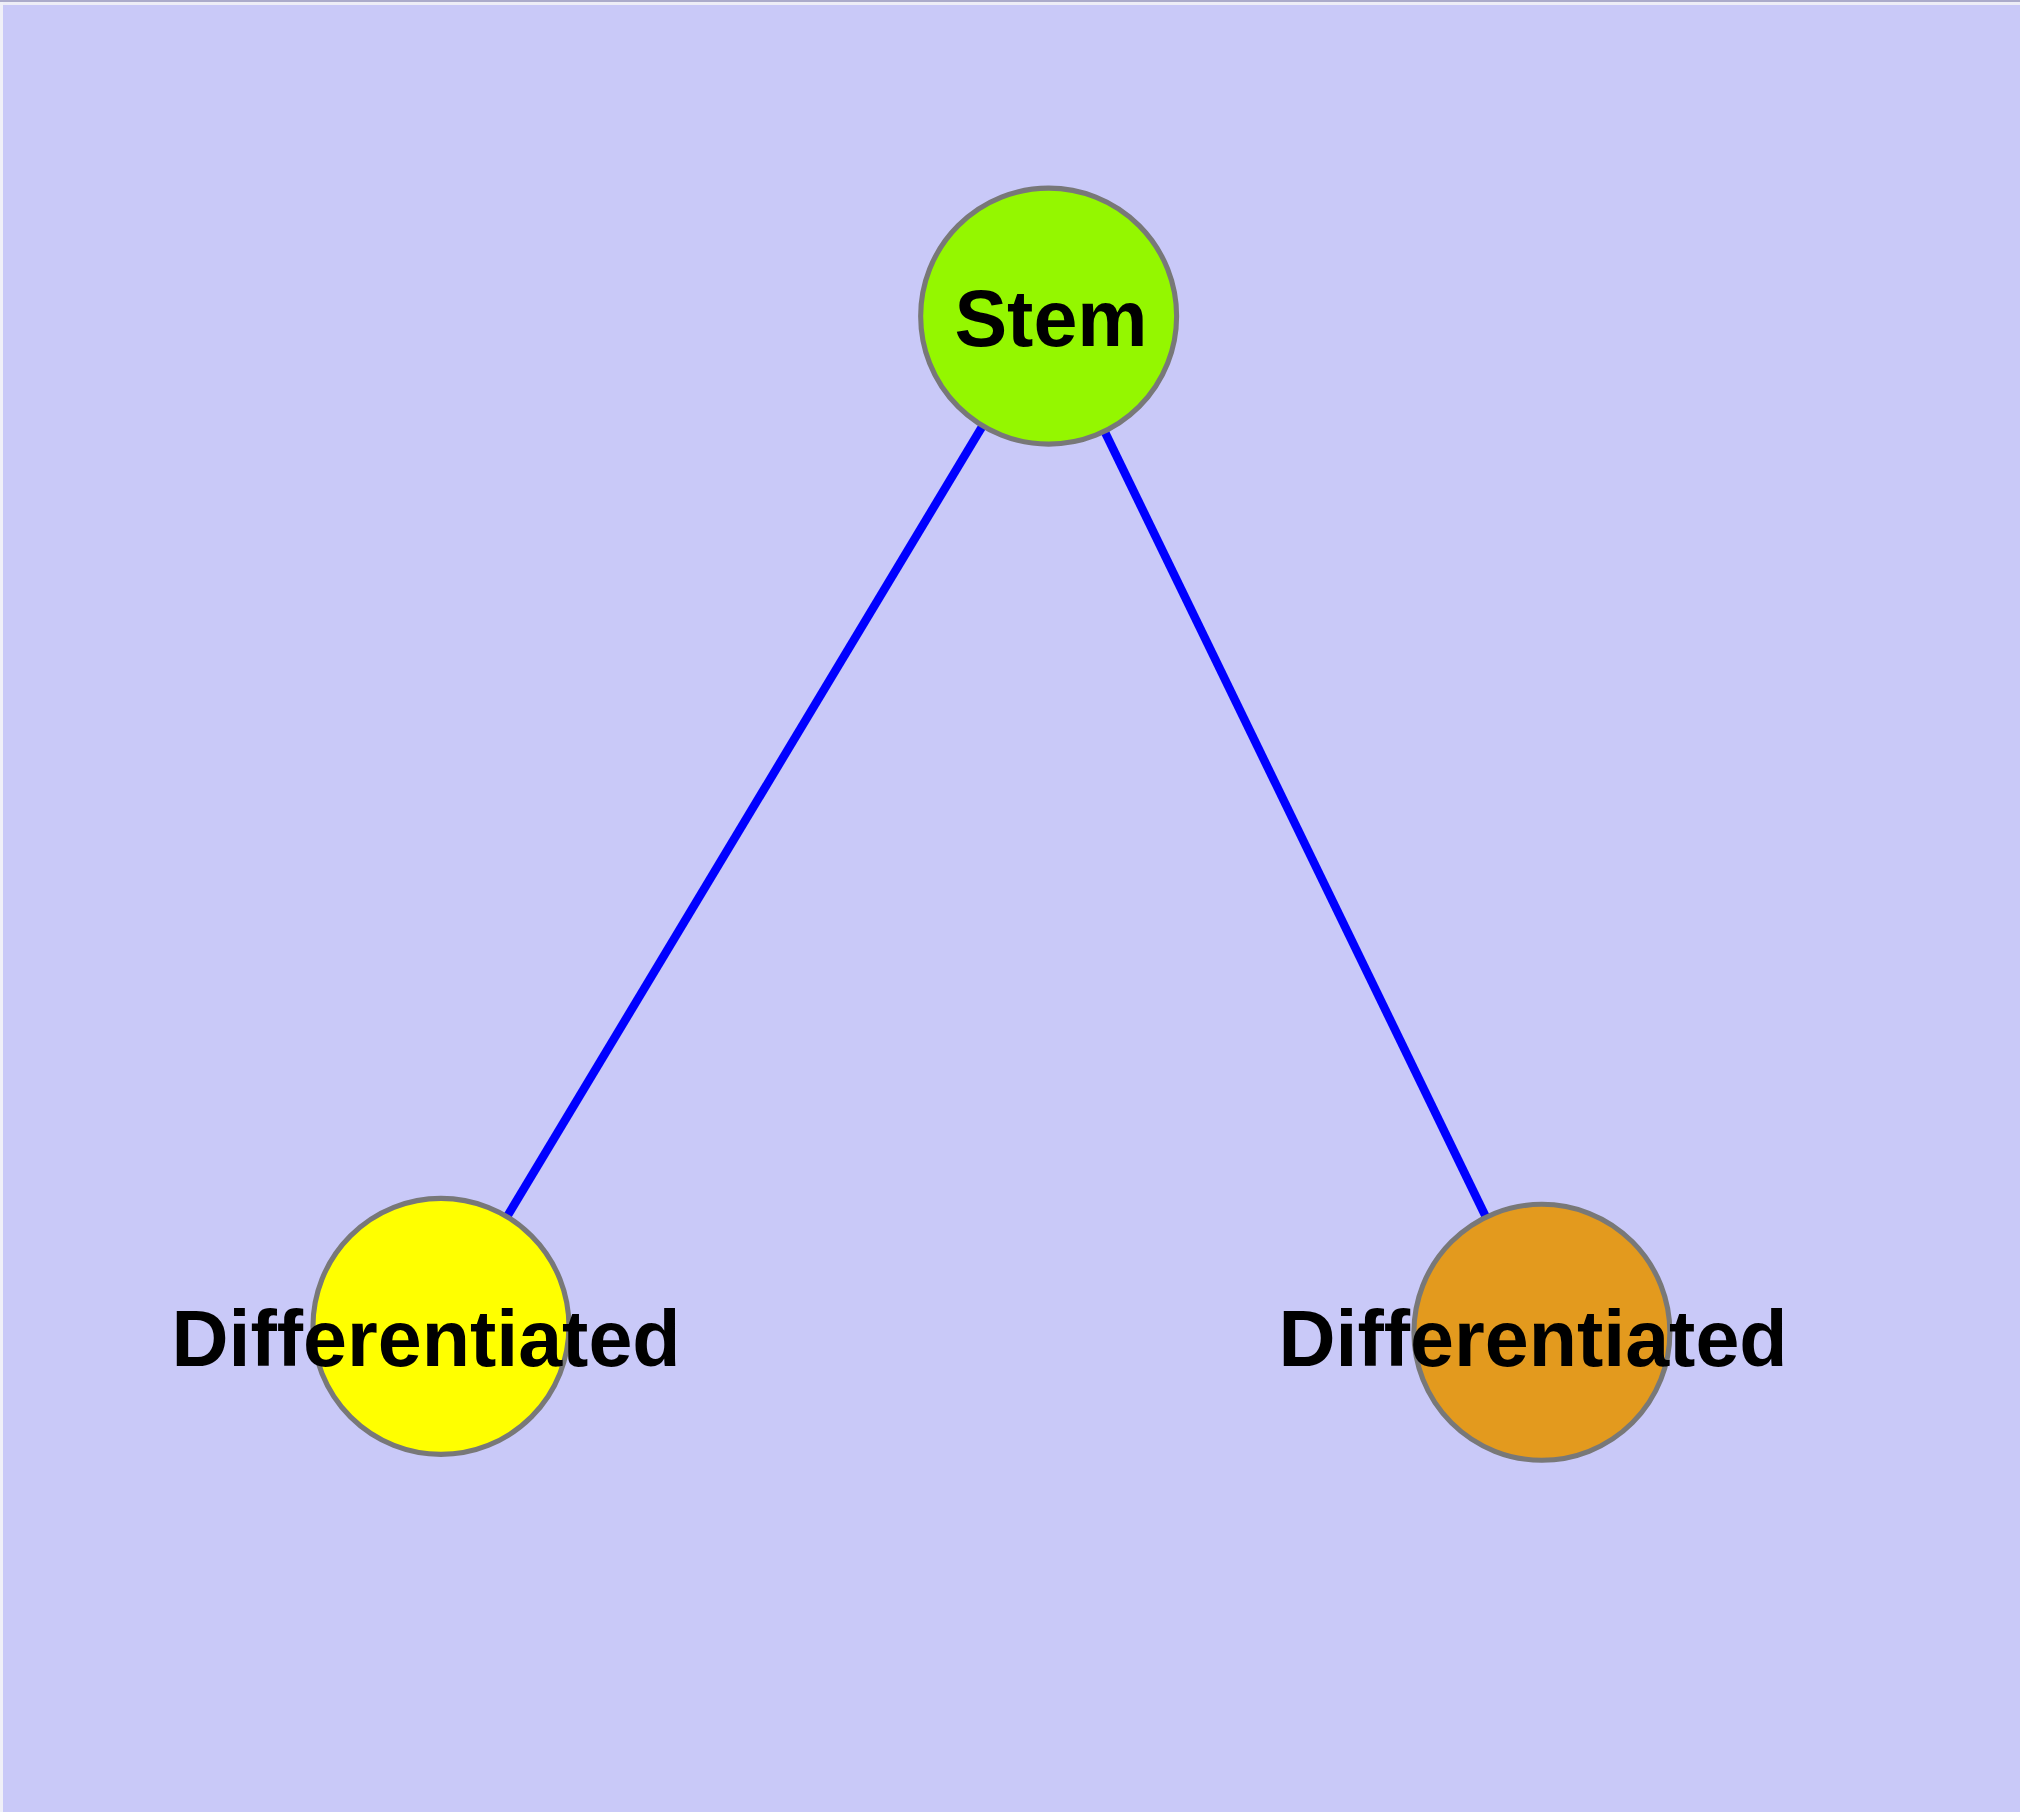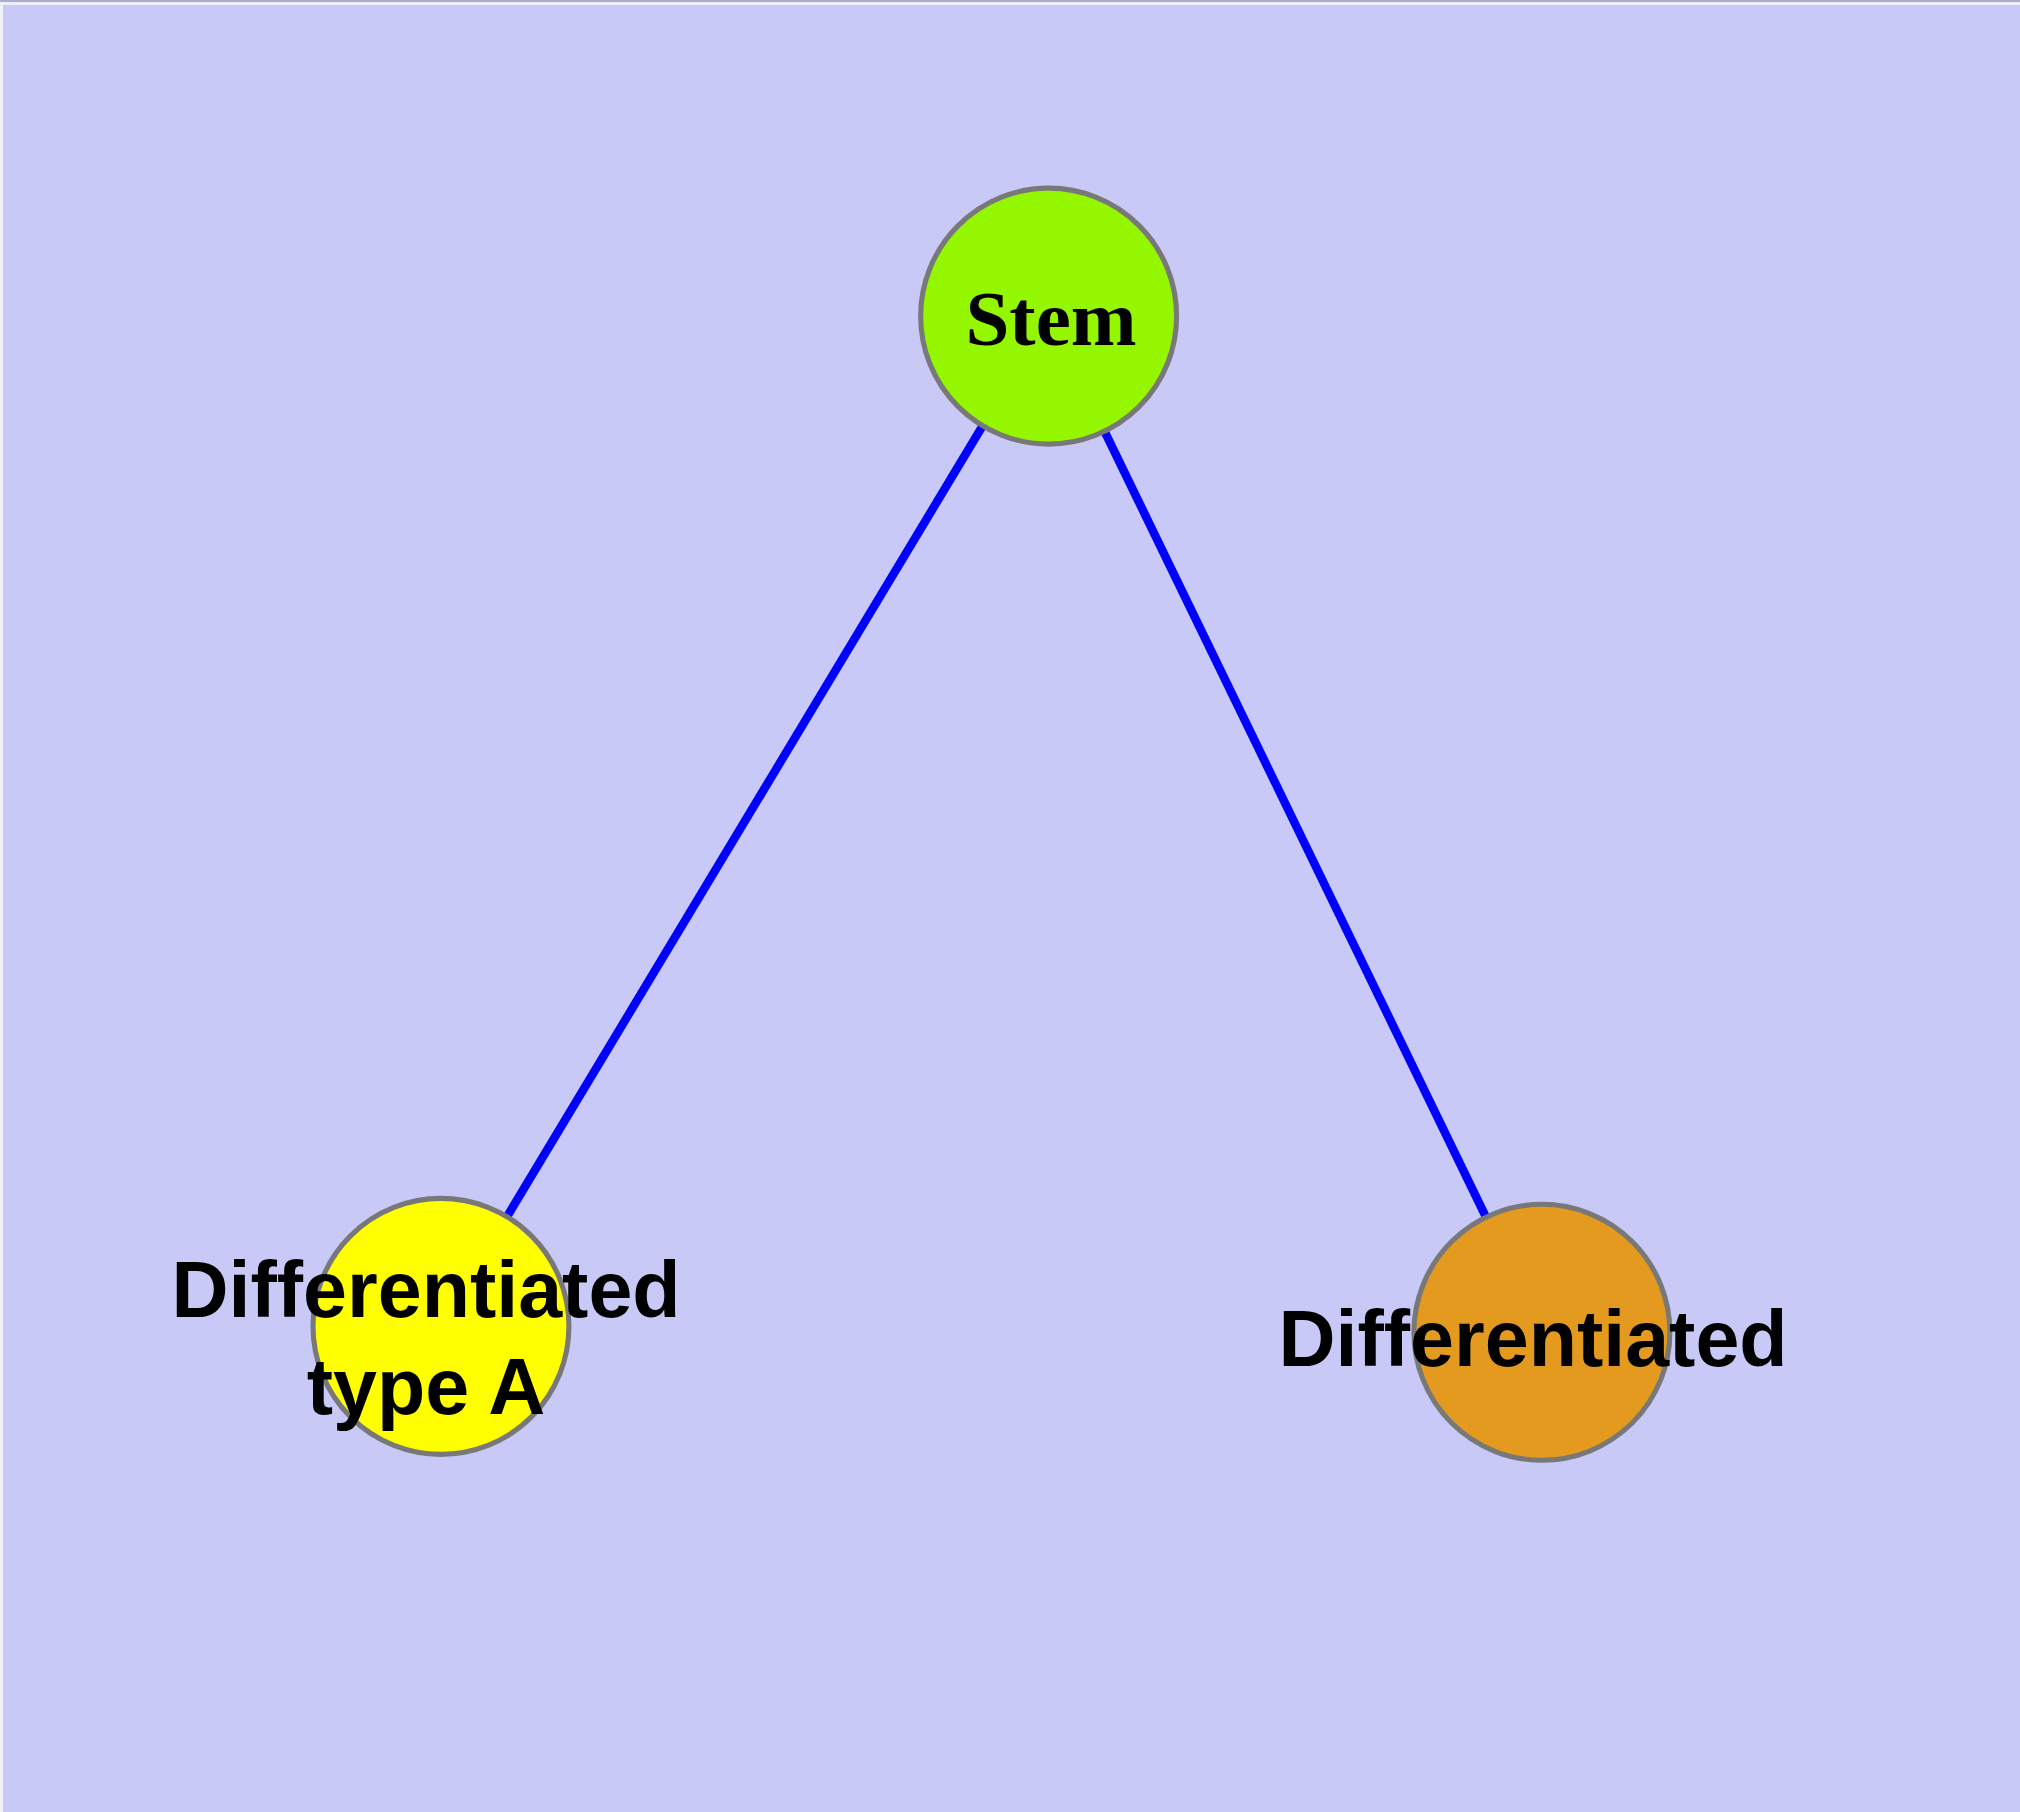--- a/index.html
+++ b/index.html
@@ -50,27 +50,26 @@
   <svg id="graph-svg" width="2021" height="1812" viewBox="0 0 2384 2138">
 
     <line x1="1237" y1="373" x2="520" y2="1565" stroke-width="10" stroke="#0000FF"></line>
     <line x1="1237" y1="373" x2="1819" y2="1572" stroke-width="10" stroke="#0000FF"></line>
 
     <circle cx="1237" cy="373" r="151" stroke-width="6" fill="#94F700" stroke="#787878"></circle>
     <circle cx="520" cy="1565" r="151" stroke-width="6" fill="#FFFF00" stroke="#787878"></circle>
     <circle cx="1819" cy="1572" r="151" stroke-width="6" fill="#E39A1E" stroke="#787878"></circle>
   </svg>
 
-  <div class="node-label" style="left:1051px; top:318px;font-family:Liberation Serif, serif;">
+  <div class="node-label" style="left:1051px; top:318px;">
     <div>Stem</div>
   </div>
 
   <div class="node-label" style="left:426px; top:1338px;">
     <div>Differentiated</div>
-    <div>type A</div>
   </div>
 
   <div class="node-label" style="left:1533px; top:1338px;">
     <div>Differentiated</div>
   </div>
 
   <div class="edge-artifact" id="artifact-top-line"></div>
   <div class="edge-artifact" id="artifact-top-band"></div>
   <div class="edge-artifact" id="artifact-left-band"></div>
 

